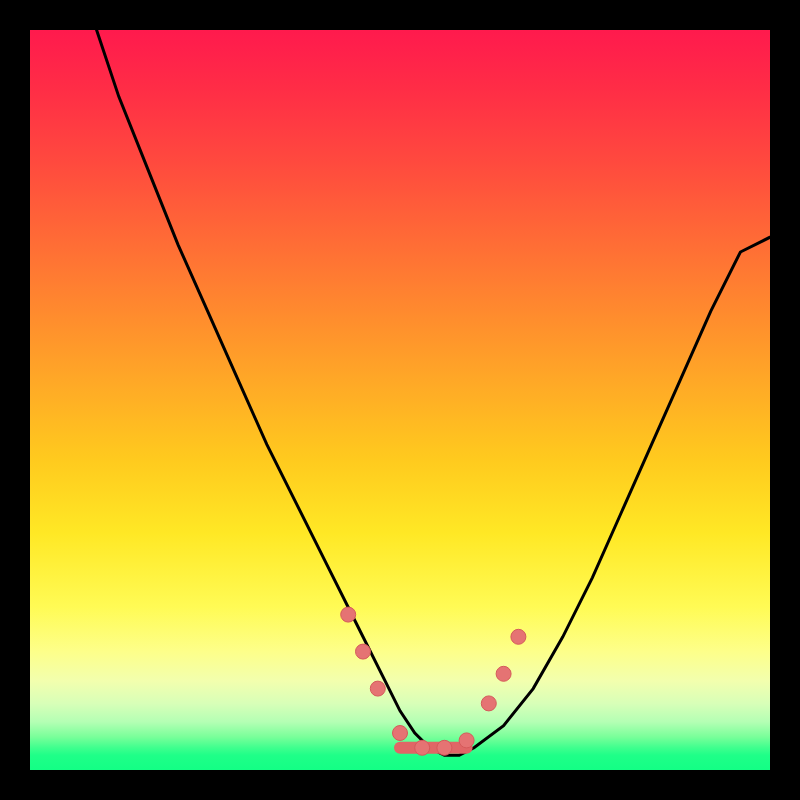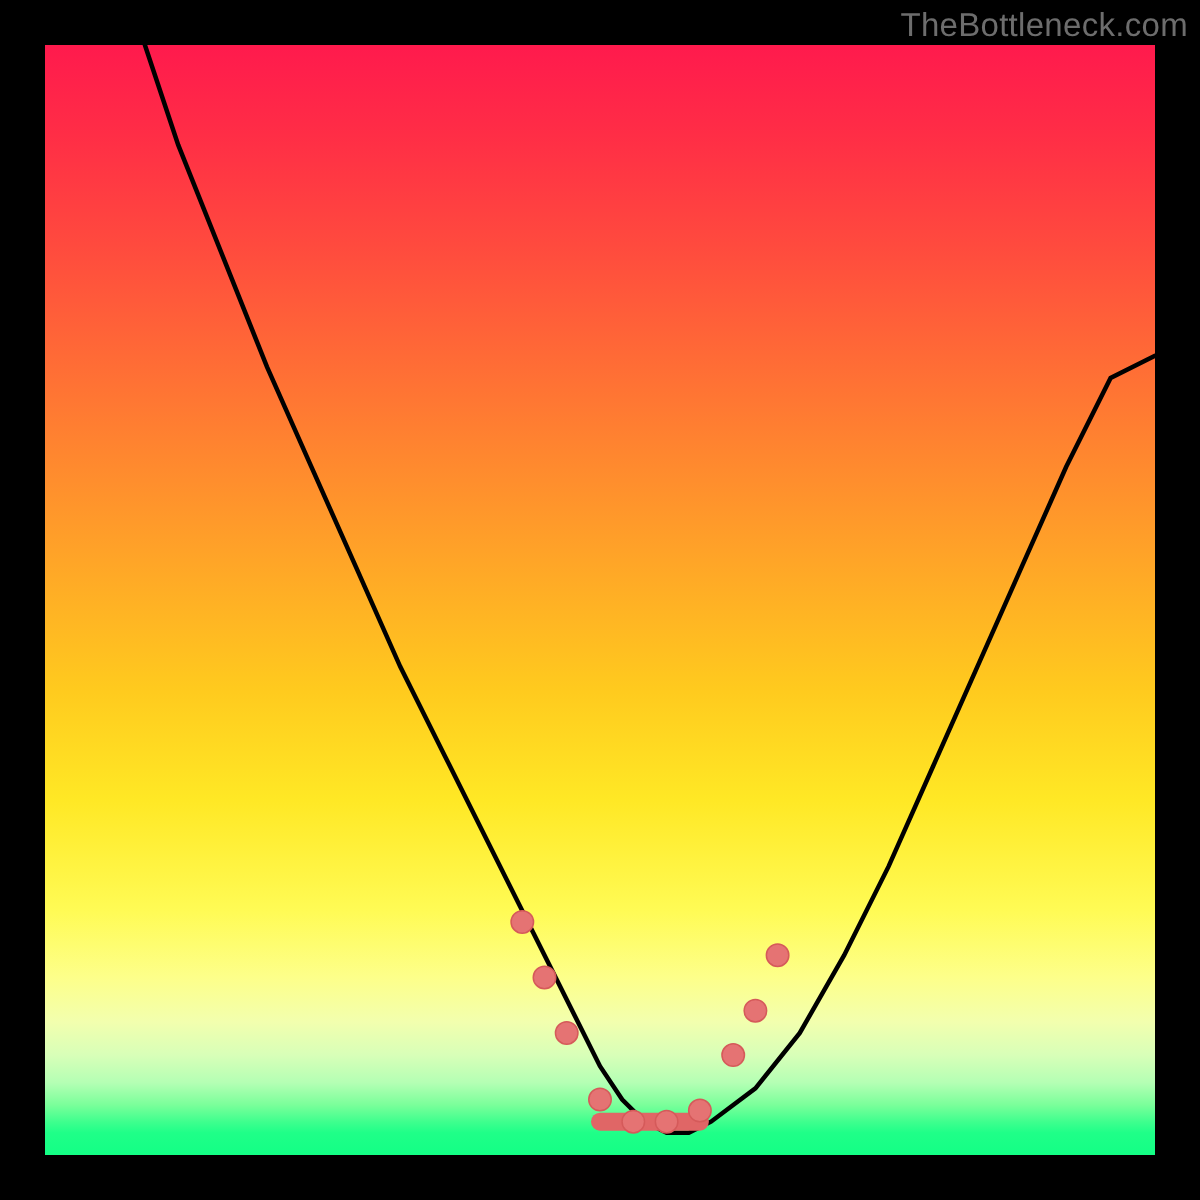--- a/index.html
+++ b/index.html
@@ -80,14 +80,13 @@
           <circle cx="370" cy="703" r="7.5" fill="#e57373" stroke="#d55a5a" stroke-width="1"></circle>
           <circle cx="392.20000000000005" cy="717.8" r="7.5" fill="#e57373" stroke="#d55a5a" stroke-width="1"></circle>
           <circle cx="414.40000000000003" cy="717.8" r="7.5" fill="#e57373" stroke="#d55a5a" stroke-width="1"></circle>
           <circle cx="436.59999999999997" cy="710.4" r="7.5" fill="#e57373" stroke="#d55a5a" stroke-width="1"></circle>
           <circle cx="458.8" cy="673.4" r="7.5" fill="#e57373" stroke="#d55a5a" stroke-width="1"></circle>
           <circle cx="473.6" cy="643.8" r="7.5" fill="#e57373" stroke="#d55a5a" stroke-width="1"></circle>
           <circle cx="488.40000000000003" cy="606.8" r="7.5" fill="#e57373" stroke="#d55a5a" stroke-width="1"></circle>
         </g>
     </svg>
   </div>
-  <div class="watermark">TheBottleneck.com</div>
 </div>
 
 </body></html>

